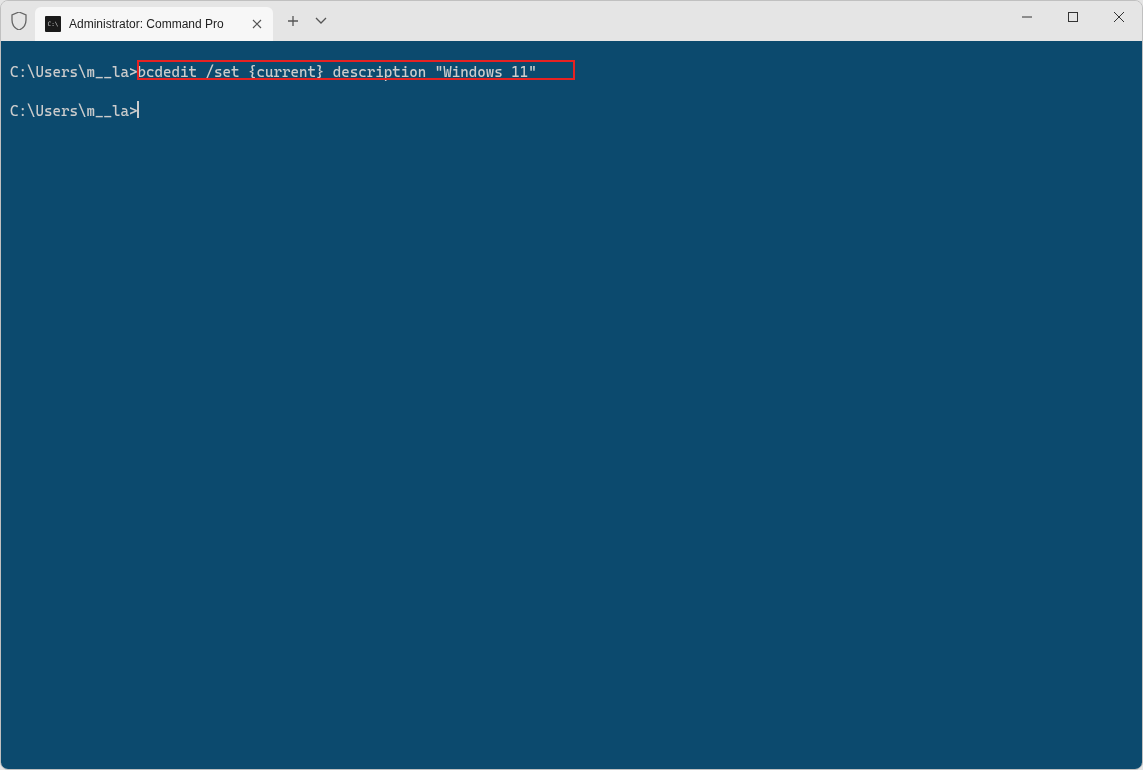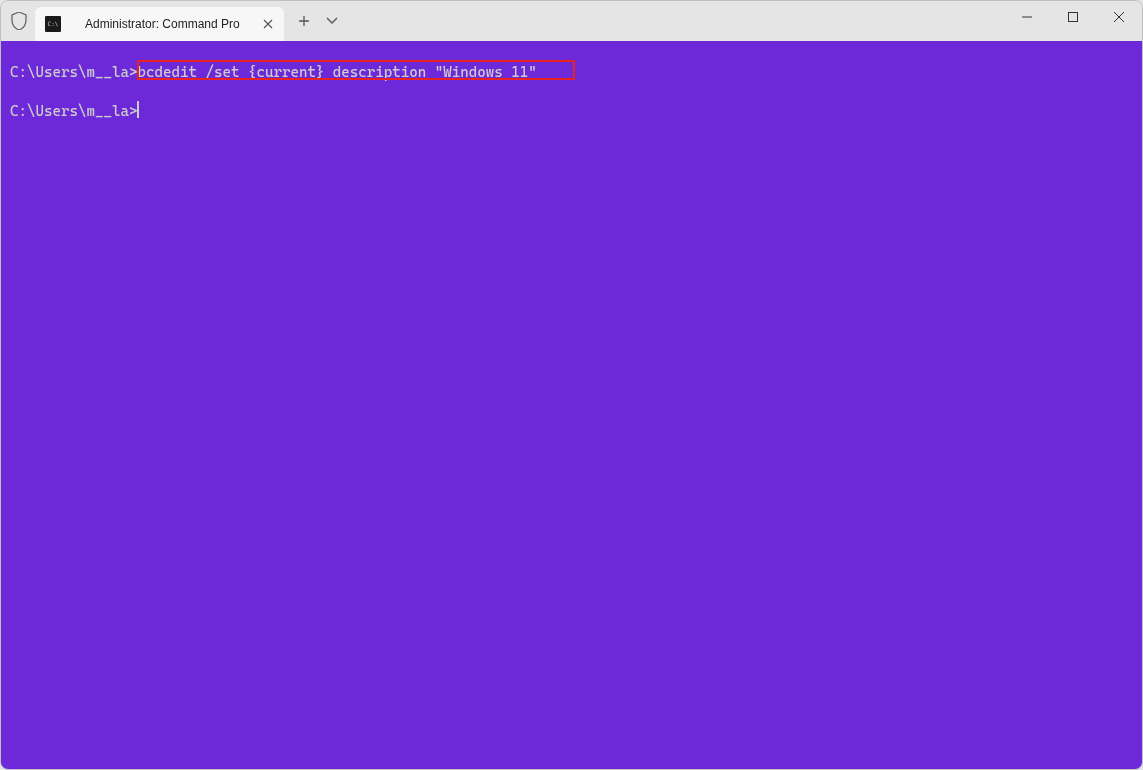--- a/index.html
+++ b/index.html
@@ -50,21 +50,20 @@
     .tab {
       background: #f7f7f7;
       height: 34px;
       margin-top: 6px;
       border-radius: 6px 6px 0 0;
       display: flex;
       align-items: center;
       padding: 0 8px 0 10px;
       min-width: 238px;
       position: relative;
-      gap: 16px;
     }
     .tab-icon {
       width: 16px;
       height: 16px;
       margin-right: 8px;
       background: #1a1a1a;
       border-radius: 1px;
       display: flex;
       align-items: center;
       justify-content: center;
@@ -136,21 +135,21 @@
       justify-content: center;
       cursor: pointer;
       color: #333;
     }
     .win-btn svg {
       width: 10px;
       height: 10px;
     }
     .terminal {
       flex: 1;
-      background: #6d28d9;
+      background: #0c4a6e;
       padding: 22px 1px 9px 9px;
       color: #cccccc;
       font-family: "Cascadia Mono", Consolas, monospace;
       font-size: 14.5px;
       line-height: 19px;
       position: relative;
       overflow: hidden;
     }
     .terminal-line {
       white-space: pre;

